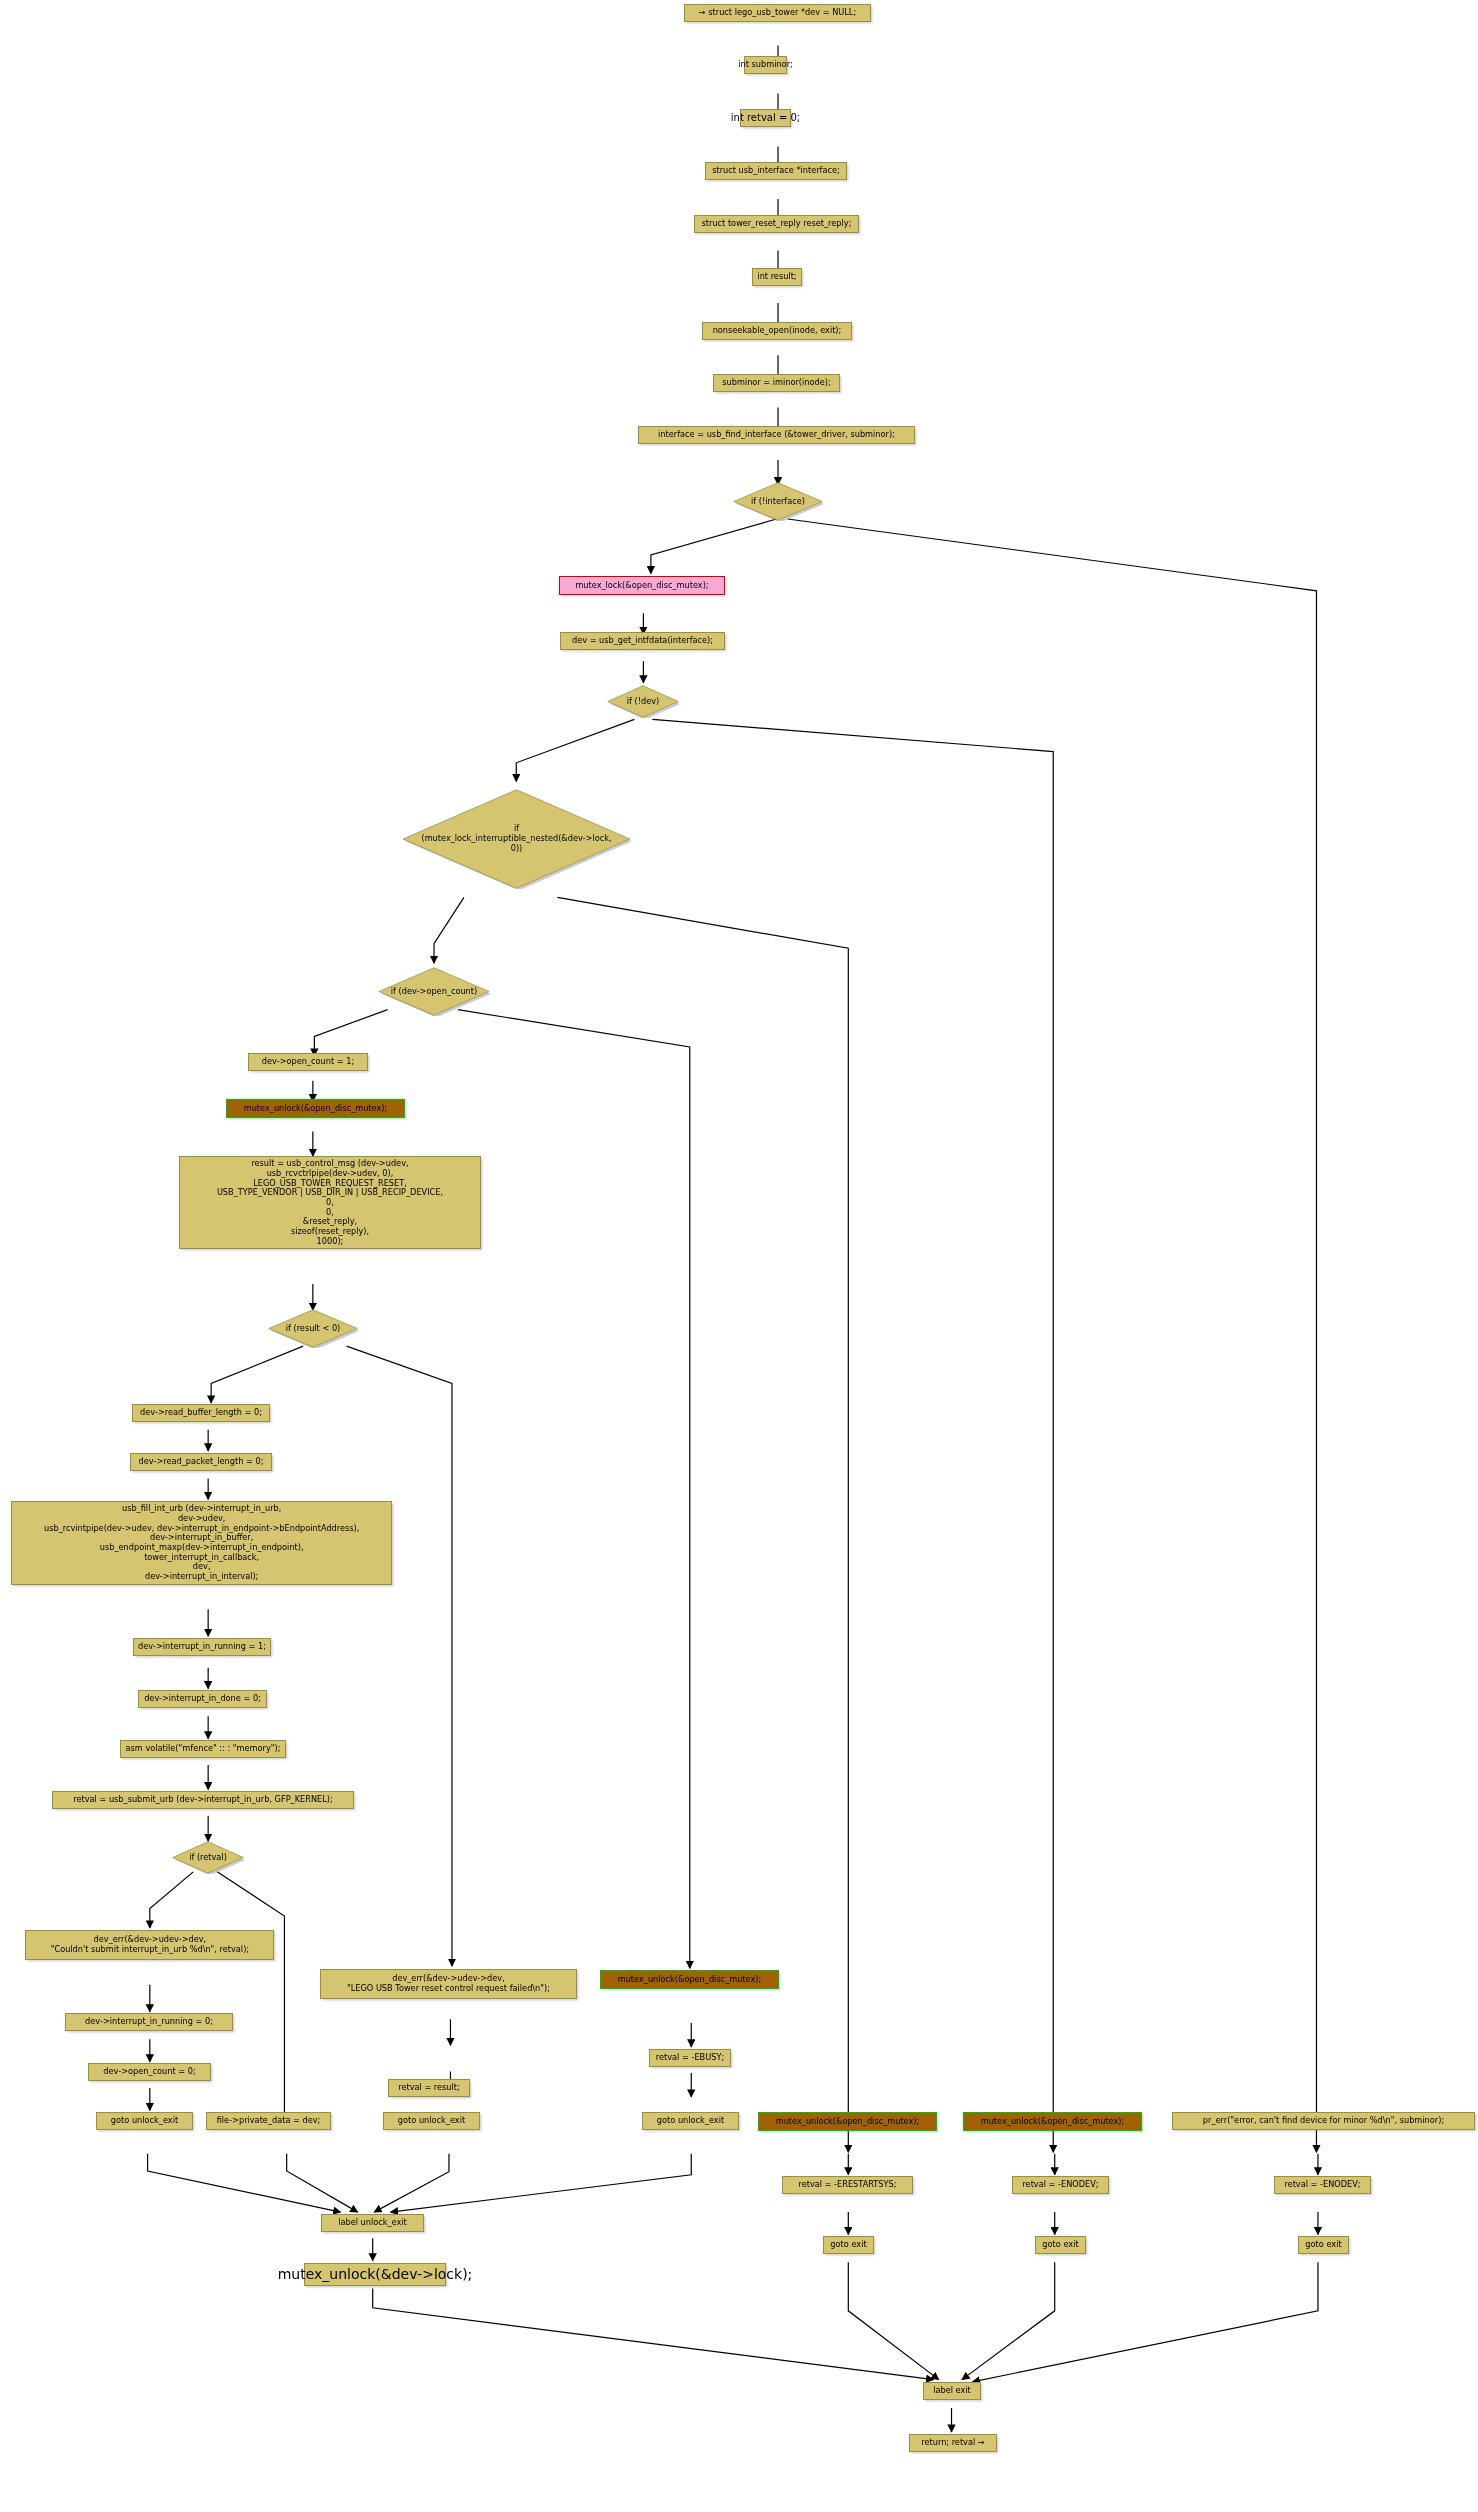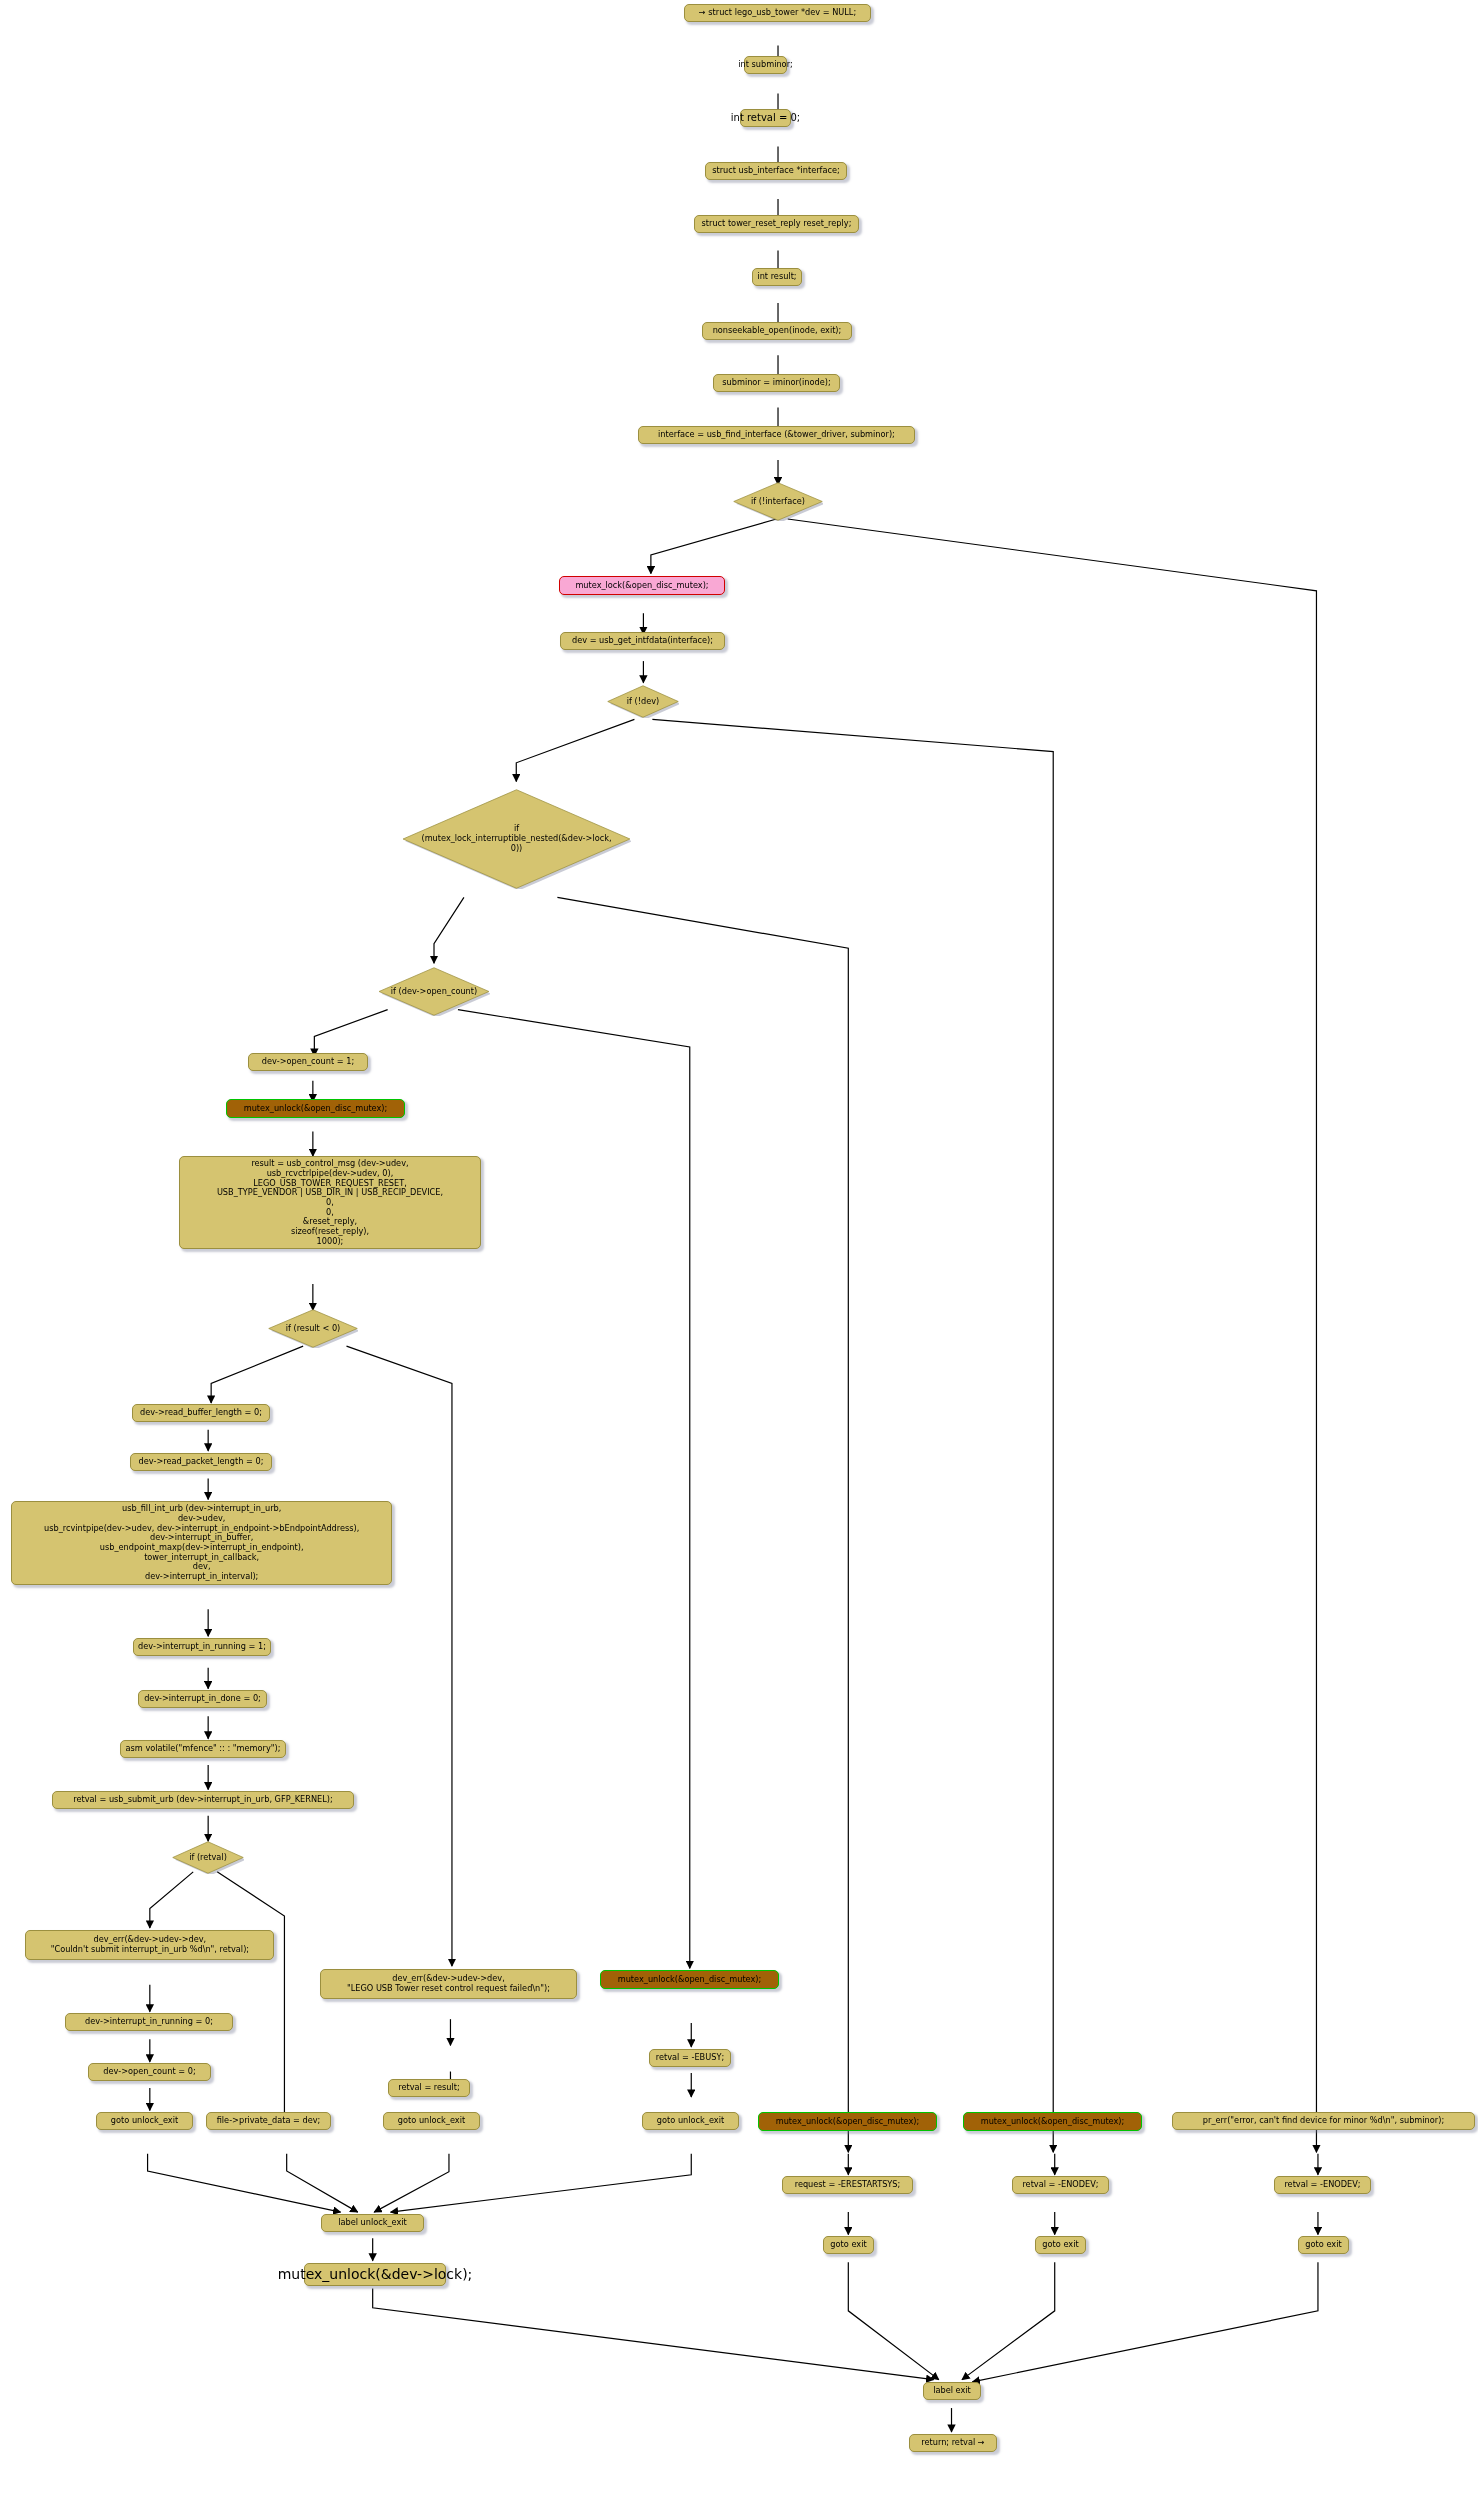--- a/index.html
+++ b/index.html
@@ -1,21 +1,21 @@
 <!DOCTYPE html>
 <html style="font-size:12px"><head>
 <meta charset="utf-8">
 <style>
   html,body{margin:0;padding:0;background:#ffffff;}
   body{font-family:"DejaVu Sans","Liberation Sans",sans-serif;}
   #canvas{position:relative;width:1479px;height:2512px;background:#ffffff;overflow:hidden;}
   svg#edges{position:absolute;left:0;top:0;width:1479px;height:2512px;pointer-events:none;}
   .node{position:absolute;box-sizing:border-box;display:flex;align-items:center;justify-content:center;
         text-align:center;line-height:1.18;color:#000000;white-space:pre;
-        border-radius:5px;border:0.7px solid #9b8f3f;
+        border-radius:0;border:0.7px solid #9b8f3f;
         background:#d5c470;
         box-shadow:2.2px 2.2px 2.2px rgba(120,125,150,0.40);
         font-family:"DejaVu Sans","Liberation Sans",sans-serif;}
   .node.red{background:#f9a8d4;border-color:#d10000;}
   .node.green{background:#a16207;border-color:#00c400;}
   .diamond{position:absolute;display:flex;align-items:center;justify-content:center;text-align:center;
            white-space:pre;line-height:1.18;color:#000;
            font-family:"DejaVu Sans","Liberation Sans",sans-serif;}
   .diamond .dlabel{position:relative;z-index:2;}
 </style>
@@ -161,21 +161,21 @@
 "LEGO USB Tower reset control request failed\n");</span></div>
       <div class="node " style="left: 388px; top: 2047px; width: 82px; min-height: 18px; font-size: 8.2px; padding: 2.2px 4.5px; margin-top: 32px;"><span>retval = result;</span></div>
       <div class="node " style="left: 383px; top: 2112px; width: 97px; min-height: 18px; font-size: 8.2px; padding: 2.2px 4.5px;"><span>goto unlock_exit</span></div>
       <div class="node green" style="left: 600px; top: 1970px; width: 179px; min-height: 18.7px; font-size: 8.2px; padding: 2.2px 4.5px;"><span>mutex_unlock(&amp;open_disc_mutex);</span></div>
       <div class="node " style="left: 649px; top: 2049px; width: 82px; min-height: 18px; font-size: 8.2px; padding: 2.2px 4.5px;"><span>retval = -EBUSY;</span></div>
       <div class="node " style="left: 642px; top: 2112px; width: 97px; min-height: 18px; font-size: 8.2px; padding: 2.2px 4.5px;"><span>goto unlock_exit</span></div>
       <div class="node green" style="left: 758px; top: 2112px; width: 179px; min-height: 18.7px; font-size: 8.2px; padding: 2.2px 4.5px;"><span>mutex_unlock(&amp;open_disc_mutex);</span></div>
       <div class="node green" style="left: 963px; top: 2112px; width: 179px; min-height: 18.7px; font-size: 8.2px; padding: 2.2px 4.5px;"><span>mutex_unlock(&amp;open_disc_mutex);</span></div>
       <div class="node " style="left: 1172px; top: 2112px; width: 303px; min-height: 18px; font-size: 8.2px; padding: 2.2px 4.5px;"><span>pr_err("error, can't find device for minor %d\n", subminor);</span></div>
       <div class="node " style="left: 321px; top: 2214px; width: 103px; min-height: 18px; font-size: 8.2px; padding: 2.2px 4.5px;"><span>label unlock_exit</span></div>
-      <div class="node " style="left: 782px; top: 2176px; width: 131px; min-height: 18px; font-size: 8.2px; padding: 2.2px 4.5px;"><span>request = -ERESTARTSYS;</span></div>
+      <div class="node " style="left: 782px; top: 2176px; width: 131px; min-height: 18px; font-size: 8.2px; padding: 2.2px 4.5px;"><span>retval = -ERESTARTSYS;</span></div>
       <div class="node " style="left: 1012px; top: 2176px; width: 97px; min-height: 18px; font-size: 8.2px; padding: 2.2px 4.5px;"><span>retval = -ENODEV;</span></div>
       <div class="node " style="left: 1274px; top: 2176px; width: 97px; min-height: 18px; font-size: 8.2px; padding: 2.2px 4.5px;"><span>retval = -ENODEV;</span></div>
       <div class="node " style="left: 304px; top: 2263px; width: 142px; min-height: 18px; font-size: 14px; padding: 2.2px 4.5px;"><span>mutex_unlock(&amp;dev-&gt;lock);</span></div>
       <div class="node " style="left: 823px; top: 2236px; width: 51px; min-height: 18px; font-size: 8.2px; padding: 2.2px 4.5px;"><span>goto exit</span></div>
       <div class="node " style="left: 1035px; top: 2236px; width: 51px; min-height: 18px; font-size: 8.2px; padding: 2.2px 4.5px;"><span>goto exit</span></div>
       <div class="node " style="left: 1298px; top: 2236px; width: 51px; min-height: 18px; font-size: 8.2px; padding: 2.2px 4.5px;"><span>goto exit</span></div>
       <div class="node " style="left: 923px; top: 2382px; width: 58px; min-height: 18px; font-size: 8.2px; padding: 2.2px 4.5px;"><span>label exit</span></div>
       <div class="node " style="left: 909px; top: 2434px; width: 88px; min-height: 18px; font-size: 8.2px; padding: 2.2px 4.5px;"><span>return; retval →</span></div>
     </div>
 </div>

